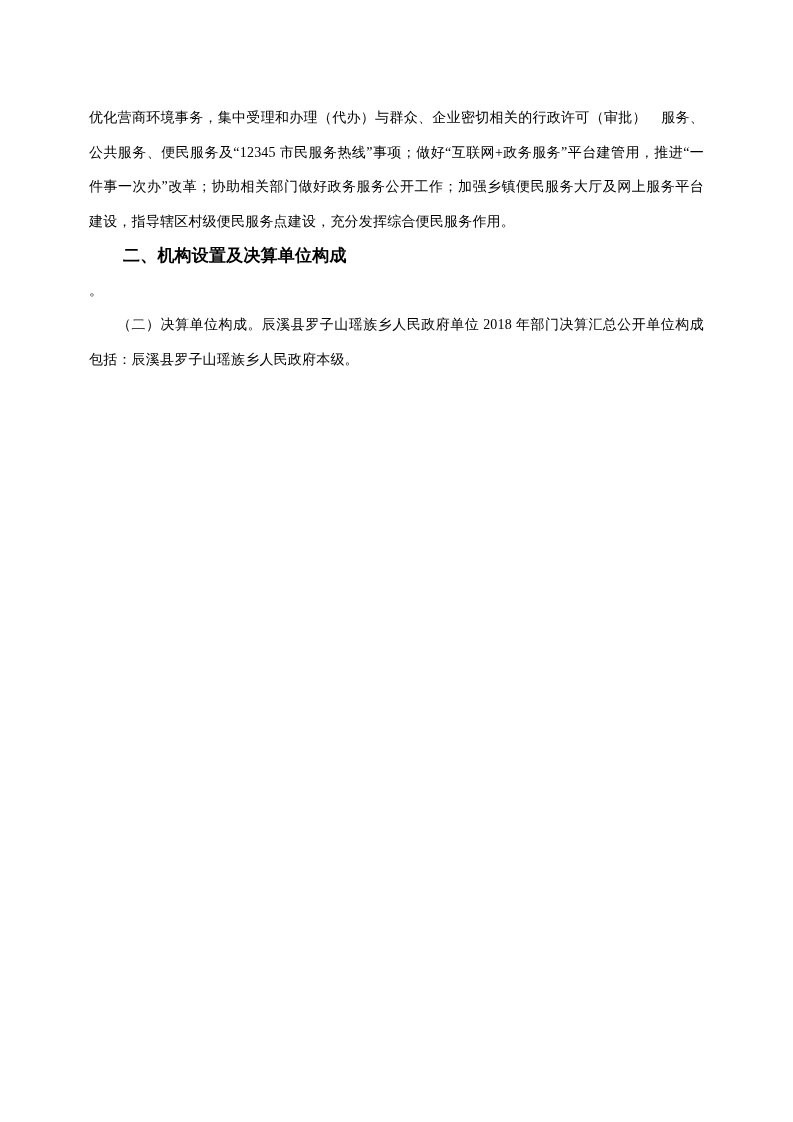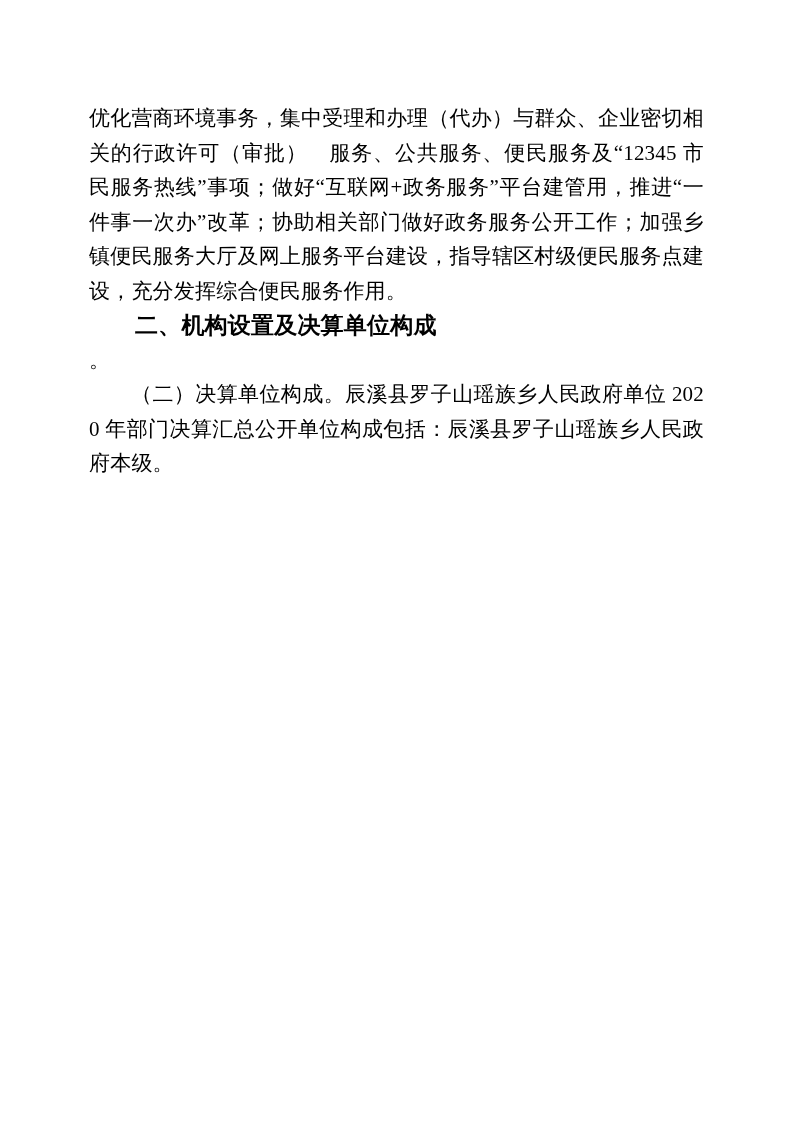--- a/index.html
+++ b/index.html
@@ -16,48 +16,48 @@
     box-sizing: border-box;
     width: 793px;
     height: 1122px;
     background: #ffffff;
     padding: 101px 89px 0 89px;
     color: #000000;
   }
   .para {
     margin: 0;
     font-family: "Liberation Serif", "DejaVu Serif", serif;
-    font-size: 21px;
+    font-size: 14px;
     line-height: 34.5px;
     text-align: justify;
     text-justify: inter-ideograph;
     color: #000000;
     letter-spacing: 0.2px;
     word-break: break-all;
   }
   .indent {
     text-indent: 2em;
   }
   .heading {
     margin: 0;
     font-family: "Liberation Sans", "DejaVu Sans", sans-serif;
     font-weight: bold;
-    font-size: 23px;
+    font-size: 17px;
     line-height: 34.5px;
     text-indent: 2em;
     color: #000000;
     letter-spacing: 0.2px;
   }
 </style>
 </head>
 <body>
 
 <div class="page">
   <p class="para">优化营商环境事务，集中受理和办理（代办）与群众、企业密切相关的行政许可（审批）　服务、公共服务、便民服务及“12345 市民服务热线”事项；做好“互联网+政务服务”平台建管用，推进“一件事一次办”改革；协助相关部门做好政务服务公开工作；加强乡镇便民服务大厅及网上服务平台建设，指导辖区村级便民服务点建设，充分发挥综合便民服务作用。</p>
 
 
   <h2 class="heading">二、机构设置及决算单位构成</h2>
 
 
   <p class="para">。</p>
 
-  <p class="para indent">（二）决算单位构成。辰溪县罗子山瑶族乡人民政府单位 2020 年部门决算汇总公开单位构成包括：辰溪县罗子山瑶族乡人民政府本级。</p>
+  <p class="para indent">（二）决算单位构成。辰溪县罗子山瑶族乡人民政府单位 2018 年部门决算汇总公开单位构成包括：辰溪县罗子山瑶族乡人民政府本级。</p>
 </div>
 
 </body></html>

